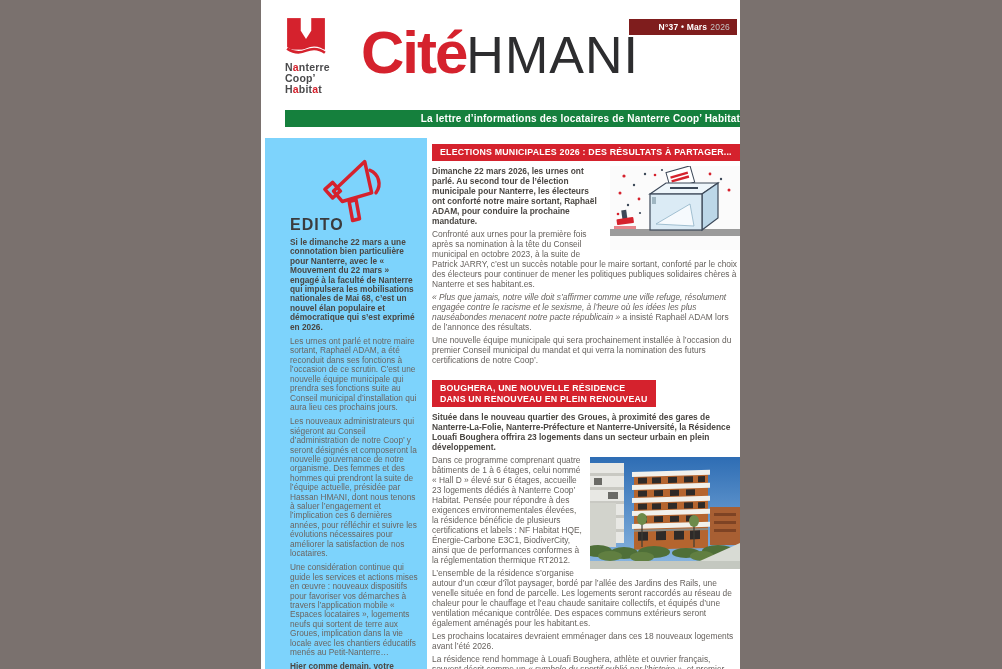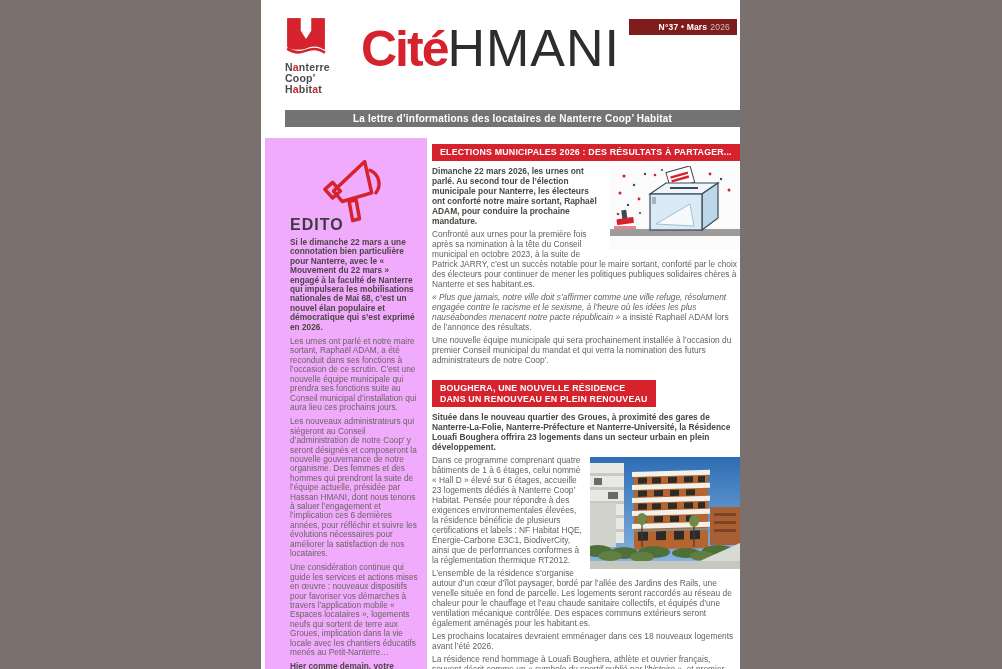--- a/index.html
+++ b/index.html
@@ -8,33 +8,33 @@
 
   .page { position:absolute; left:261px; top:0; width:479px; height:669px; background:#ffffff; overflow:hidden; }
 
   
   .logo { position:absolute; left:24px; top:16px; width:70px; }
   .logo svg { display:block; }
   .logo-text { margin-top:4px; font-size:10.5px; font-weight:bold; color:#4a4a4c; line-height:11px; letter-spacing:.2px; }
   .logo-text .red { color:#d5222d; }
 
   .masthead { position:absolute; left:100px; top:18px; white-space:nowrap; }
-  .masthead .t1 { font-size:50px; font-weight:800; color:#d5222d; letter-spacing:-2px; }
+  .masthead .t1 { font-size:60px; font-weight:800; color:#d5222d; letter-spacing:-2px; }
   .masthead .t2 { font-size:52px; font-weight:100; color:#2d2d2f; letter-spacing:1px; }
 
   .issue-badge { position:absolute; right:3px; top:19px; width:108px; height:16px;
     background:#7f1d1d; color:#fff; font-size:8.5px; font-weight:bold;
     display:flex; align-items:center; justify-content:flex-end; padding-right:7px; letter-spacing:.2px; }
   .issue-badge .year { color:#c3c3c3; font-weight:normal; margin-left:3px; }
 
-  .top-banner { position:absolute; left:24px; right:0; top:110px; height:17px; background:#737373;
-    color:#fff; font-size:10px; font-weight:bold; display:flex; align-items:center; justify-content:center; letter-spacing:.2px; }
+  .top-banner { position:absolute; left:24px; right:0; top:110px; height:17px; background:#15803d;
+    color:#fff; font-size:10px; font-weight:bold; display:flex; align-items:center; justify-content:flex-end; letter-spacing:.2px; }
 
   
-  .edito { position:absolute; left:4px; top:138px; width:162px; bottom:0; background:#f0abfc; overflow:hidden; }
+  .edito { position:absolute; left:4px; top:138px; width:162px; bottom:0; background:#7dd3fc; overflow:hidden; }
   .megaphone { position:absolute; left:46px; top:8px; }
   .edito-heading { position:absolute; left:25px; top:78px; font-size:16px; font-weight:800; color:#3b3b3d; letter-spacing:1px; }
   .edito-body { position:absolute; left:25px; top:100px; width:128px; }
   .edito-body p { font-size:8.3px; line-height:9.4px; color:#6b6561; margin-bottom:5px; }
   .edito-body p.strong { font-weight:bold; color:#4b4743; }
 
   
   .rightcol { position:absolute; left:171px; width:308px; }
   .article-head { background:#d5222d; color:#fff; font-weight:bold; font-size:8.8px; letter-spacing:.2px;
     padding:3px 8px; line-height:10.5px; }
@@ -145,21 +145,21 @@
           <rect x="13" y="44" width="5" height="9" fill="#3c4858"></rect>
           <rect x="7" y="52" width="17" height="6" rx="1" fill="#d5222d"></rect>
         </g>
         <rect x="4" y="60" width="22" height="3" fill="#d5222d" fill-opacity="0.55"></rect>
       </svg>
     </div>
 
     <p class="intro">Dimanche 22 mars 2026, les urnes ont parlé. Au second tour de l’élection municipale pour Nanterre, les électeurs ont conforté notre maire sortant, Raphaël ADAM, pour conduire la prochaine mandature.</p>
     <p>Confronté aux urnes pour la première fois après sa nomination à la tête du Conseil municipal en octobre 2023, à la suite de Patrick JARRY, c’est un succès notable pour le maire sortant, conforté par le choix des électeurs pour continuer de mener les politiques publiques solidaires chères à Nanterre et ses habitant.es.</p>
     <p class="quote-p"><span class="q">« Plus que jamais, notre ville doit s’affirmer comme une ville refuge, résolument engagée contre le racisme et le sexisme, à l’heure où les idées les plus nauséabondes menacent notre pacte républicain »</span><span> a insisté Raphaël ADAM lors de l’annonce des résultats.</span></p>
-    <p>Une nouvelle équipe municipale qui sera prochainement installée à l’occasion du premier Conseil municipal du mandat et qui verra la nomination des futurs administrateurs de notre Coop’.</p>
+    <p>Une nouvelle équipe municipale qui sera prochainement installée à l’occasion du premier Conseil municipal du mandat et qui verra la nomination des futurs certifications de notre Coop’.</p>
 
   </div>
 
   <div class="rightcol art boughera">
     <div class="article-head inline">
       <div>BOUGHERA, UNE NOUVELLE RÉSIDENCE</div>
       <div>DANS UN RENOUVEAU EN PLEIN RENOUVEAU</div>
     </div>
     <p class="intro">Située dans le nouveau quartier des Groues, à proximité des gares de Nanterre-La-Folie, Nanterre-Préfecture et Nanterre-Université, la Résidence Louafi Boughera offrira 23 logements dans un secteur urbain en plein développement.</p>
 

